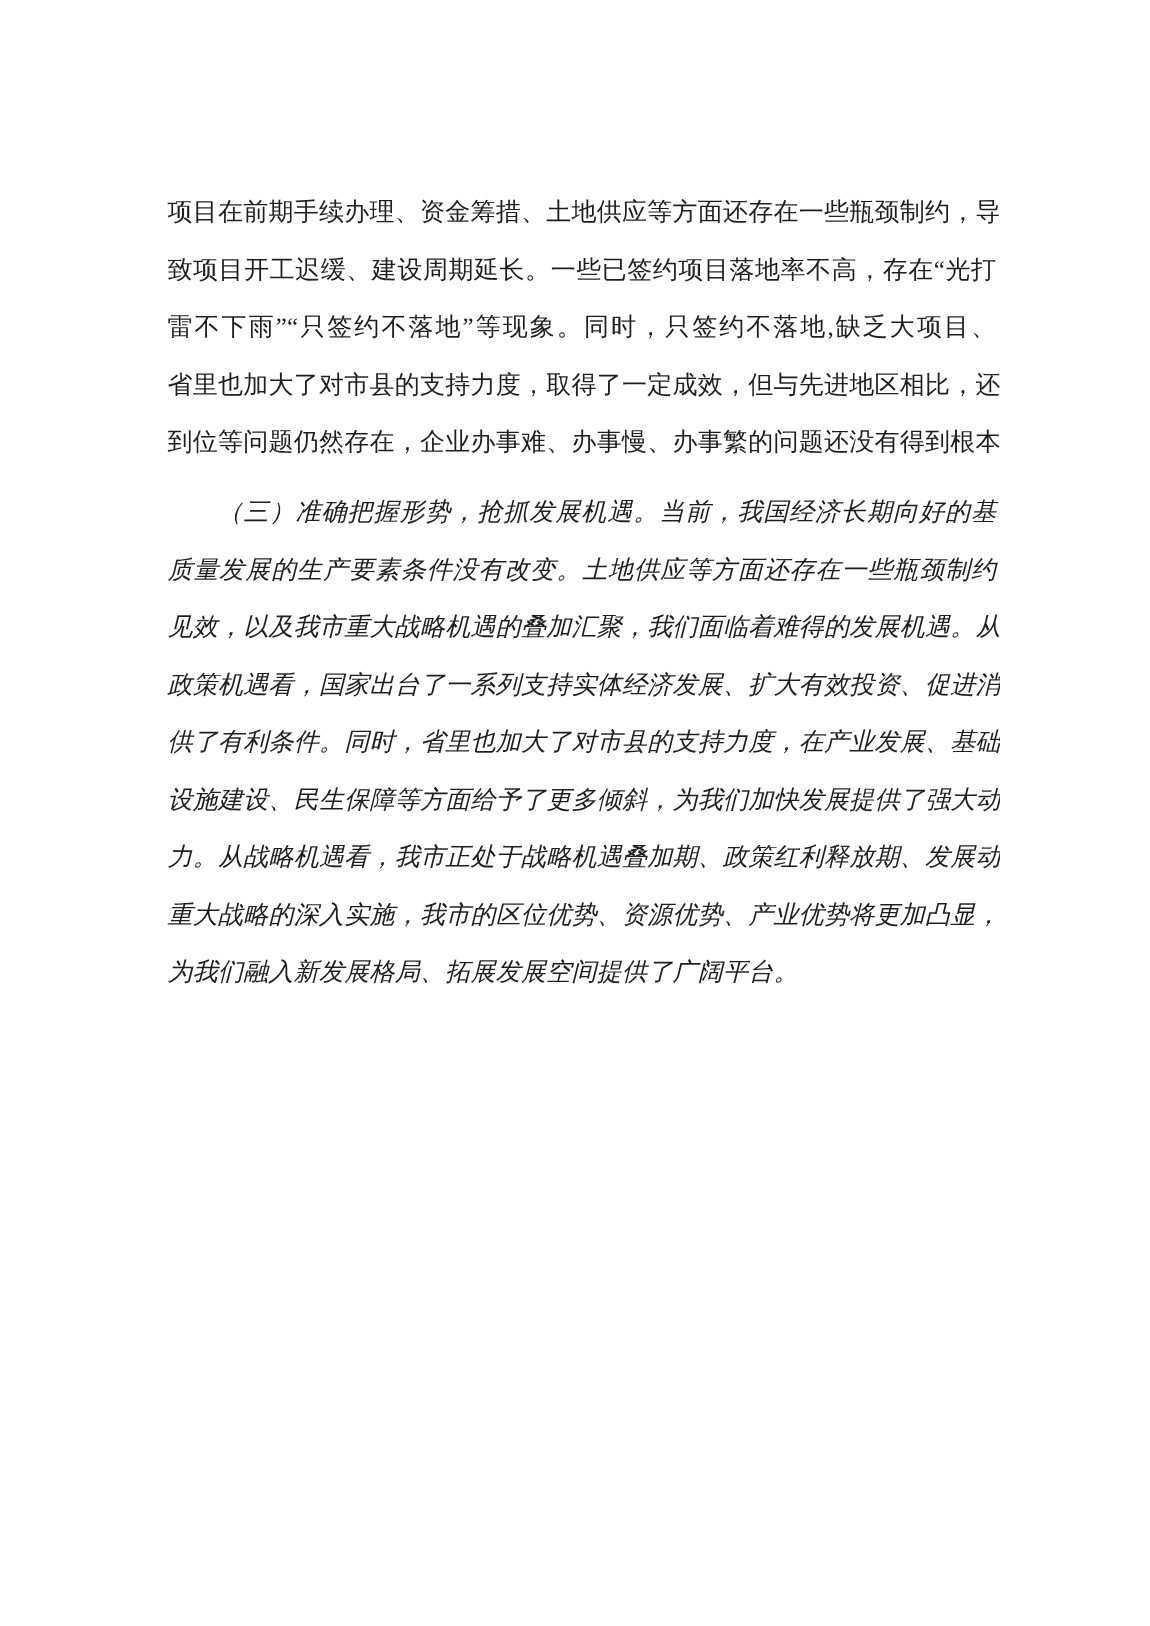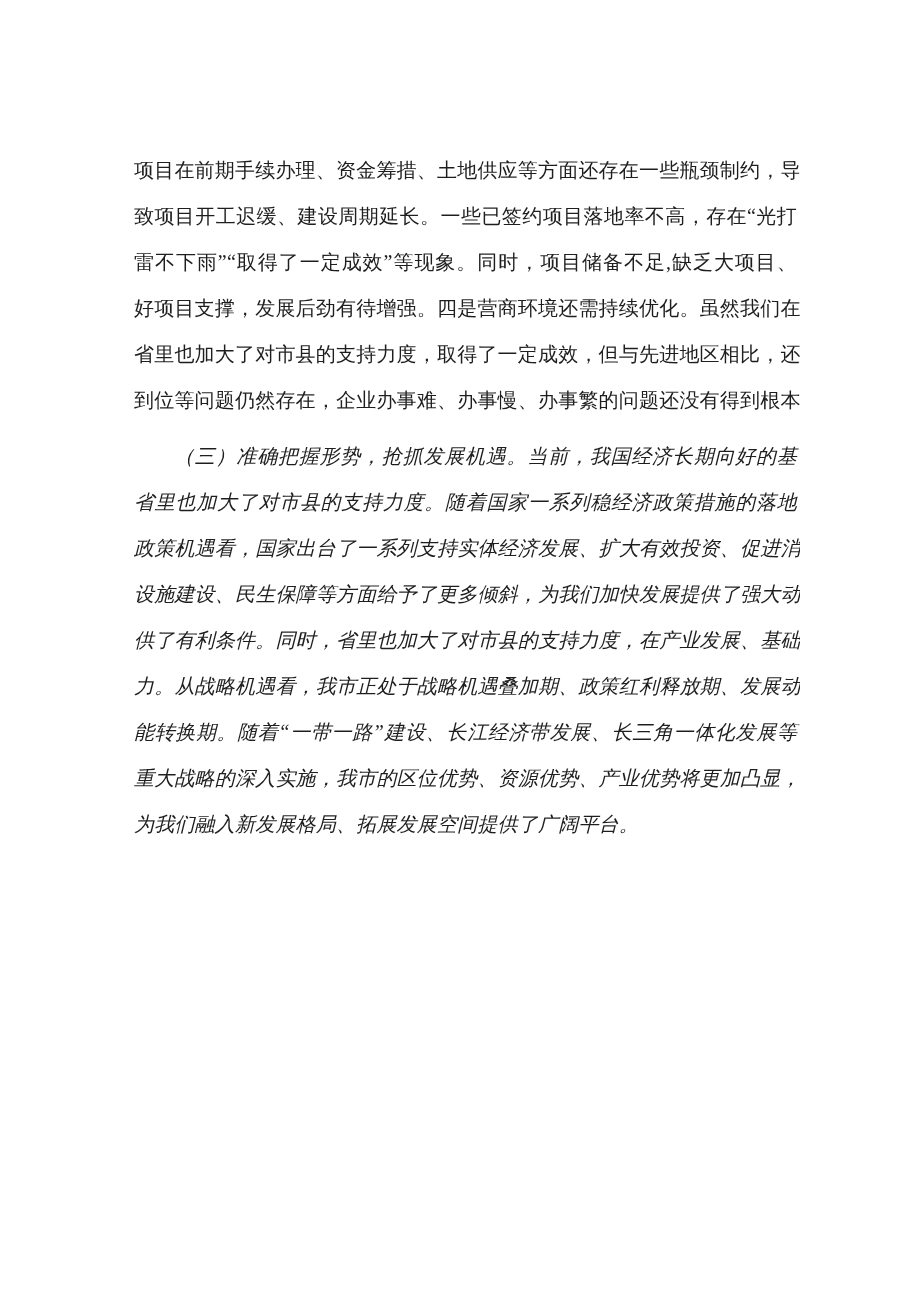--- a/index.html
+++ b/index.html
@@ -53,30 +53,29 @@
   }
 </style>
 </head>
 <body style="background: rgb(255, 255, 255);">
 
 <div class="page">
   <div class="content" style="color: rgb(30, 30, 30);">
       <div class="para">
         <div class="line">项目在前期手续办理、资金筹措、土地供应等方面还存在一些瓶颈制约，导</div>
         <div class="line">致项目开工迟缓、建设周期延长。一些已签约项目落地率不高，存在“光打</div>
-        <div class="line">雷不下雨”“取得了一定成效”等现象。同时，项目储备不足,缺乏大项目、</div>
-        <div class="line">好项目支撑，发展后劲有待增强。四是营商环境还需持续优化。虽然我们在</div>
+        <div class="line">雷不下雨”“只签约不落地”等现象。同时，只签约不落地,缺乏大项目、</div>
         <div class="line">省里也加大了对市县的支持力度，取得了一定成效，但与先进地区相比，还</div>
         <div class="line">到位等问题仍然存在，企业办事难、办事慢、办事繁的问题还没有得到根本</div>
       </div>
       <div class="para">
         <div class="line indent">（三）准确把握形势，抢抓发展机遇。当前，我国经济长期向好的基</div>
-        <div class="line">省里也加大了对市县的支持力度。随着国家一系列稳经济政策措施的落地</div>
+        <div class="line">质量发展的生产要素条件没有改变。土地供应等方面还存在一些瓶颈制约</div>
+        <div class="line">见效，以及我市重大战略机遇的叠加汇聚，我们面临着难得的发展机遇。从</div>
         <div class="line">政策机遇看，国家出台了一系列支持实体经济发展、扩大有效投资、促进消</div>
+        <div class="line">供了有利条件。同时，省里也加大了对市县的支持力度，在产业发展、基础</div>
         <div class="line">设施建设、民生保障等方面给予了更多倾斜，为我们加快发展提供了强大动</div>
-        <div class="line">供了有利条件。同时，省里也加大了对市县的支持力度，在产业发展、基础</div>
         <div class="line">力。从战略机遇看，我市正处于战略机遇叠加期、政策红利释放期、发展动</div>
-        <div class="line">能转换期。随着“一带一路”建设、长江经济带发展、长三角一体化发展等</div>
         <div class="line">重大战略的深入实施，我市的区位优势、资源优势、产业优势将更加凸显，</div>
         <div class="line last">为我们融入新发展格局、拓展发展空间提供了广阔平台。</div>
       </div>
     </div>
 </div>
 
 </body></html>

